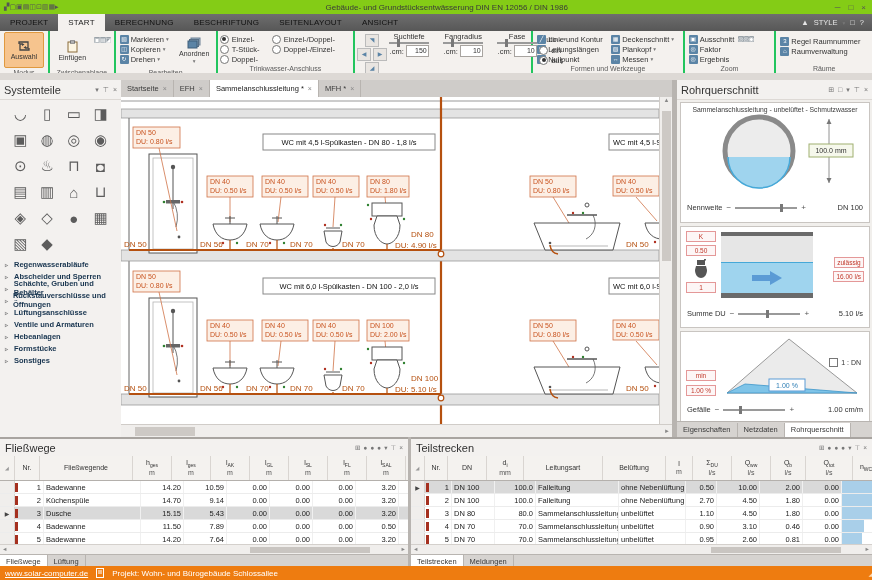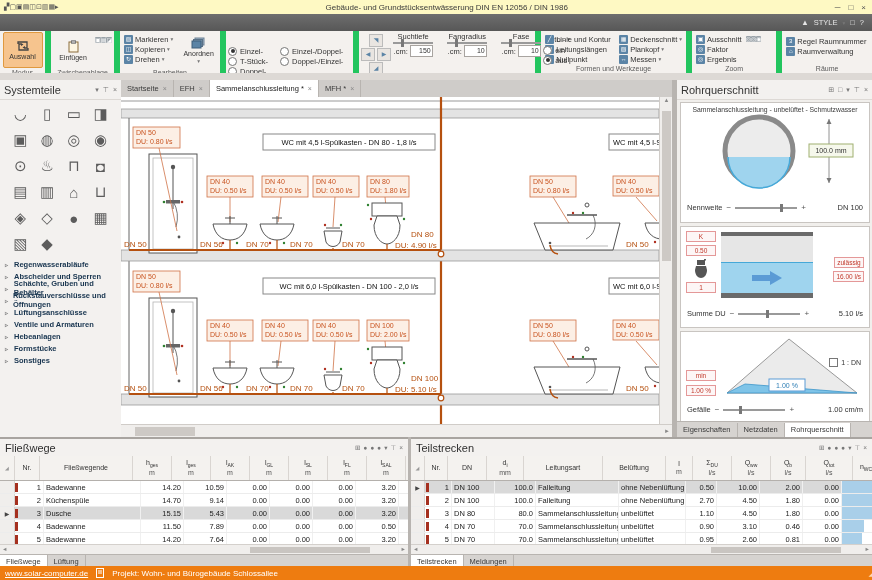--- a/index.html
+++ b/index.html
@@ -1,34 +1,34 @@
 <!DOCTYPE html>
 <html><head>
 <meta charset="utf-8">
 <style>
   html,body{margin:0;padding:0;width:872px;height:580px;overflow:hidden;
     font-family:"Liberation Sans",sans-serif;background:#b8b4b0;-webkit-font-smoothing:antialiased;}
   .abs{position:absolute;}
   
-  #titlebar{left:0;top:0;width:872px;height:14px;background:#fef9c3;border-bottom:1px solid #c2beba;
+  #titlebar{left:0;top:0;width:872px;height:14px;background:#84cc16;border-bottom:1px solid #c2beba;
     display:flex;align-items:center;font-size:8px;color:#444;}
   #quickbar{display:flex;gap:3px;padding-left:4px;}
   #quickbar span{font-size:7px;color:#555;}
   #wintitle{flex:1;text-align:center;font-size:8px;color:#3a3a3a;}
   #winbtns{display:flex;gap:8px;padding-right:6px;color:#555;font-size:8px;}
   
   #tabrow{left:0;top:14px;width:872px;height:17px;background:linear-gradient(#6e6e6e,#575757);
     display:flex;align-items:stretch;font-size:8px;}
   .rtab{padding:0 10px;display:flex;align-items:center;color:#111;letter-spacing:.2px;}
   .rtab.active{background:#f4f1ee;color:#222;}
   #stylebox{margin-left:auto;display:flex;align-items:center;gap:5px;color:#e6e6e6;padding-right:8px;font-size:7.5px;}
   
   #ribbon{left:0;top:31px;width:872px;height:42px;background:#f4f1ee;border-bottom:1px solid #c6c2bd;
     display:flex;font-size:7.5px;color:#333;}
-  .rgroup{display:flex;flex-direction:column;border-right:6px solid #22c55e;padding:1px 2px 0 2px;}
+  .rgroup{display:flex;flex-direction:column;border-right:2px solid #22c55e;padding:1px 2px 0 2px;}
   .rbody{flex:1;display:flex;align-items:flex-start;gap:2px;}
   .rlabel{text-align:center;font-size:7px;color:#5a5a5a;padding:1px 0 1px 0;}
   .bigbtn{width:38px;height:34px;border:1px solid transparent;border-radius:2px;display:flex;flex-direction:column;
     align-items:center;justify-content:center;gap:1px;font-size:7px;color:#333;}
   .bigbtn.orange{background:#f6c48e;border-color:#e0993f;}
   .vstack{display:flex;flex-direction:column;gap:1px;}
   .sbtn{display:flex;align-items:center;gap:2px;padding:0 2px;height:10px;white-space:nowrap;}
   .icsq{width:9px;height:9px;background:#5b84a6;color:#fff;font-size:6px;line-height:9px;text-align:center;border-radius:1px;flex:0 0 9px;}
   .icsq.gray{background:#9aa2a8;}
   .caret{color:#777;font-size:5.5px;}
@@ -128,20 +128,29 @@
   </div>
   <div id="wintitle">Gebäude- und Grundstücksentwässerung DIN EN 12056 / DIN 1986</div>
   <div id="winbtns">
     <span>─</span>
     <span>□</span>
     <span>×</span>
   </div>
 </div>
 
 <div id="tabrow" class="abs">
+  <span style="display:flex;">
+
+  <span class="rtab">PROJEKT</span>
+      <span class="rtab active">START</span>
+      <span class="rtab">BERECHNUNG</span>
+      <span class="rtab">BESCHRIFTUNG</span>
+      <span class="rtab">SEITENLAYOUT</span>
+      <span class="rtab">ANSICHT</span>
+    </span>
   <div id="stylebox">
     <span>▲</span>
     <span>STYLE</span>
     <span class="caret">▾</span>
     <span>□</span>
     <span>?</span>
   </div>
 </div>
 
 <div id="ribbon" class="abs">
@@ -205,21 +214,21 @@
             <rect x="1" y="4" width="9" height="7" fill="#5b84a6" stroke="#3f5f7a"></rect>
           </svg>
         <span>Anordnen</span>
         <span class="caret">▾</span>
       </div>
     </div>
     <div class="rlabel">Bearbeiten</div>
   </div>
 
   <div class="rgroup" style="width:132px;">
-    <div class="rbody" style="padding-top:14px;">
+    <div class="rbody" style="padding-top:2px;">
       <div class="vstack" style="width:50px;">
         <span>
 
         <span class="radio selected">
               <span class="rdot"></span>
               <span>Einzel-</span>
             </span>
             <span class="radio">
               <span class="rdot"></span>
               <span>T-Stück-</span>

